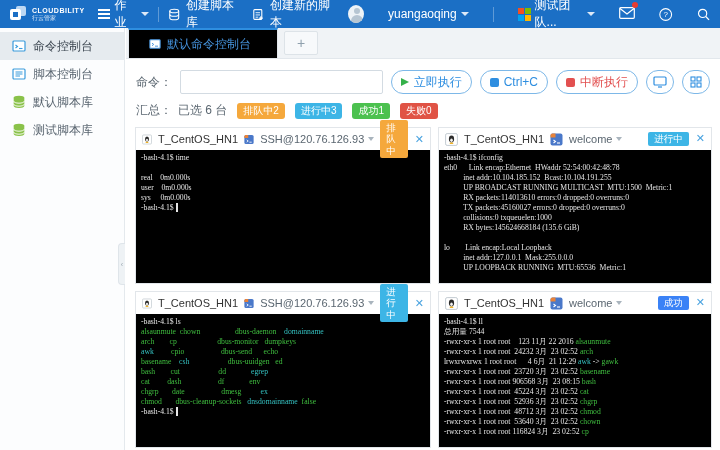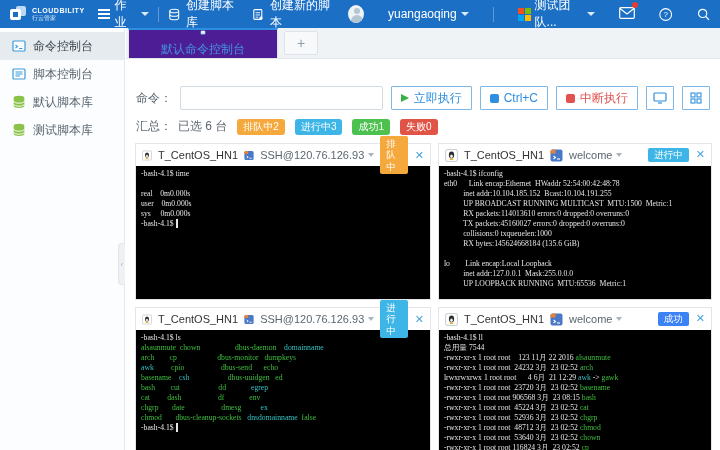--- a/index.html
+++ b/index.html
@@ -39,28 +39,28 @@
   .side-item { height:28px; display:flex; align-items:center; gap:7px; padding:0 0 0 12px;
     font-size:12px; color:#57636e; cursor:pointer; }
   .side-item.active { background:#e6ebef; color:#3c4650;align-items:center; }
   .side-item svg { flex:0 0 auto; }
   .collapse-handle { position:absolute; right:-1px; top:215px; width:7px; height:42px;
     background:#eef2f5; border:1px solid #dfe5ea; border-right:none; border-radius:4px 0 0 4px;
     display:flex; align-items:center; justify-content:center; color:#9aa7b1; font-size:7px; }
   
   .main { position:absolute; left:126px; top:28px; width:594px; height:422px; background:#fff; }
   .tabstrip { height:31px; background:#f0f3f6; border-bottom:1px solid #e2e7ec; display:flex; align-items:flex-end; padding-left:2px; }
-  .tab { height:30px; background:#4c1d95; border:1px solid #e2e7ec; border-bottom:none; border-top:2px solid #2e8ee0;
-    display:flex; align-items:center; gap:6px; padding:0 20px; font-size:12px; color:#4593dd; min-width:150px;flex-direction:column; }
+  .tab { height:30px; background:#000000; border:1px solid #e2e7ec; border-bottom:none; border-top:2px solid #2e8ee0;
+    display:flex; align-items:center; gap:6px; padding:0 20px; font-size:12px; color:#4593dd; min-width:150px; }
   .tab-add { width:34px; height:24px; margin:0 0 3px 6px; background:#f7f9fb; border:1px solid #dde3e8;
     color:#8fa0ad; font-size:14px; display:flex; align-items:center; justify-content:center; border-radius:2px; }
-  .cmdrow { display:flex; align-items:center; margin:27px 10px 0 10px; gap:8px; }
+  .cmdrow { display:flex; align-items:center; margin:11px 10px 0 10px; gap:8px; }
   .cmd-label { font-size:12px; color:#5a6670; white-space:nowrap; }
   .cmd-input { flex:1; height:24px; border:1px solid #d3dbe2; border-radius:2px; outline:none; padding:0 6px; font-size:12px; }
-  .btn { height:24px; border:1px solid #7db8e8; border-radius:1px; background:#fff; color:#2e8ee0;
+  .btn { height:24px; border:1px solid #7db8e8; border-radius:12px; background:#fff; color:#2e8ee0;
     font-size:12px; display:flex; align-items:center; gap:5px; padding:0 9px; cursor:pointer; white-space:nowrap; }
   .btn.red { color:#e25050; }
   .icon-btn { width:28px; padding:0; justify-content:center; }
   .play-tri { width:0; height:0; border-top:4.5px solid transparent; border-bottom:4.5px solid transparent; border-left:8px solid #35b14a; }
   .sq { width:9px; height:9px; border-radius:2px; display:inline-block; }
   .sq.blue { background:#2e8ee0; } .sq.red { background:#e25050; }
   .sumrow { display:flex; align-items:center; margin:8px 10px 0 10px; font-size:12px; color:#5a6670; gap:6px; }
   .badge { height:16px; line-height:16px; padding:0 6px; border-radius:3px; color:#fff; font-size:10px; margin-left:4px; }
   .badge.orange{background:#f5a83c}.badge.blue{background:#3db5e6}.badge.green{background:#4cc14f}.badge.red{background:#e05345}
   

